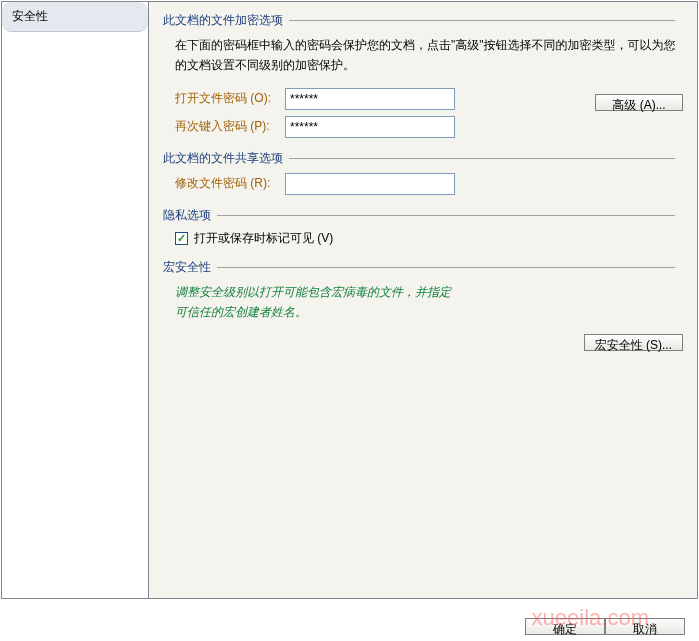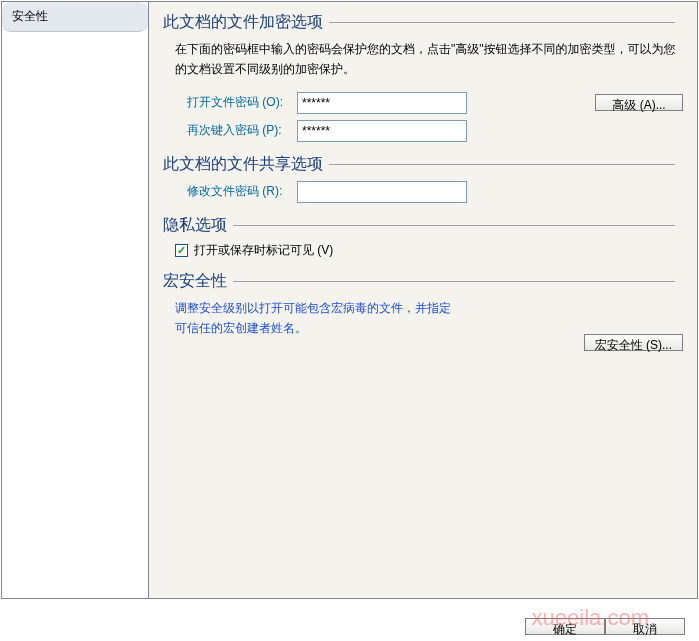--- a/index.html
+++ b/index.html
@@ -37,21 +37,21 @@
       border: 1px solid #828790;
       border-left: none;
       position: relative;
       overflow: hidden;
     }
     .group {
       margin-bottom: 12px;
     }
     .group-title {
       color: #1a3e7a;
-      font-size: 16px;
+      font-size: 12px;
       position: relative;
       padding-right: 8px;
       display: flex;
       align-items: center;
       margin-bottom: 6px;
       text-align: center;
     }
     .group-title::after {
       content: "";
       flex: 1;
@@ -64,22 +64,21 @@
       line-height: 1.7;
       color: #000;
     }
     .form-row {
       display: flex;
       align-items: center;
       margin: 6px 0 6px 12px;
     }
     .form-label {
       width: 110px;
-      color: #0369a1;
-      margin-left: 12px;
+      color: #a16207;
     }
     .form-input {
       width: 170px;
       height: 22px;
       border: 1px solid #7f9db9;
       padding: 2px 4px;
       font-family: inherit;
       font-size: 12px;
       background: #fff;
     }
@@ -116,22 +115,23 @@
     }
     .checkmark {
       color: #21a121;
       font-size: 11px;
       line-height: 1;
       font-weight: bold;
     }
     .macro-desc {
       margin: 4px 0 0 12px;
       line-height: 1.7;
-      color: #1d4ed8;
+      color: #15803d;
       max-width: 280px;
+      font-style: italic;
     }
     .footer {
       position: absolute;
       bottom: 6px;
       right: 14px;
       display: flex;
     }
     .footer .btn { min-width: 80px; }
     .watermark {
       position: absolute;

